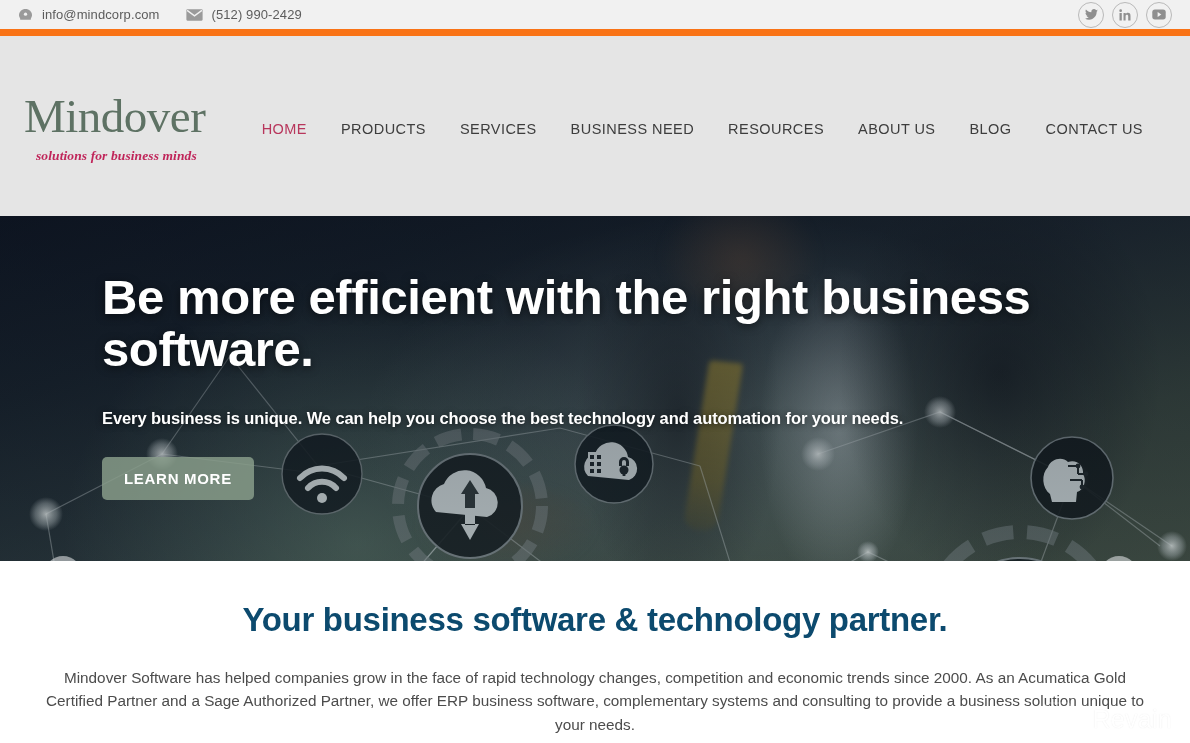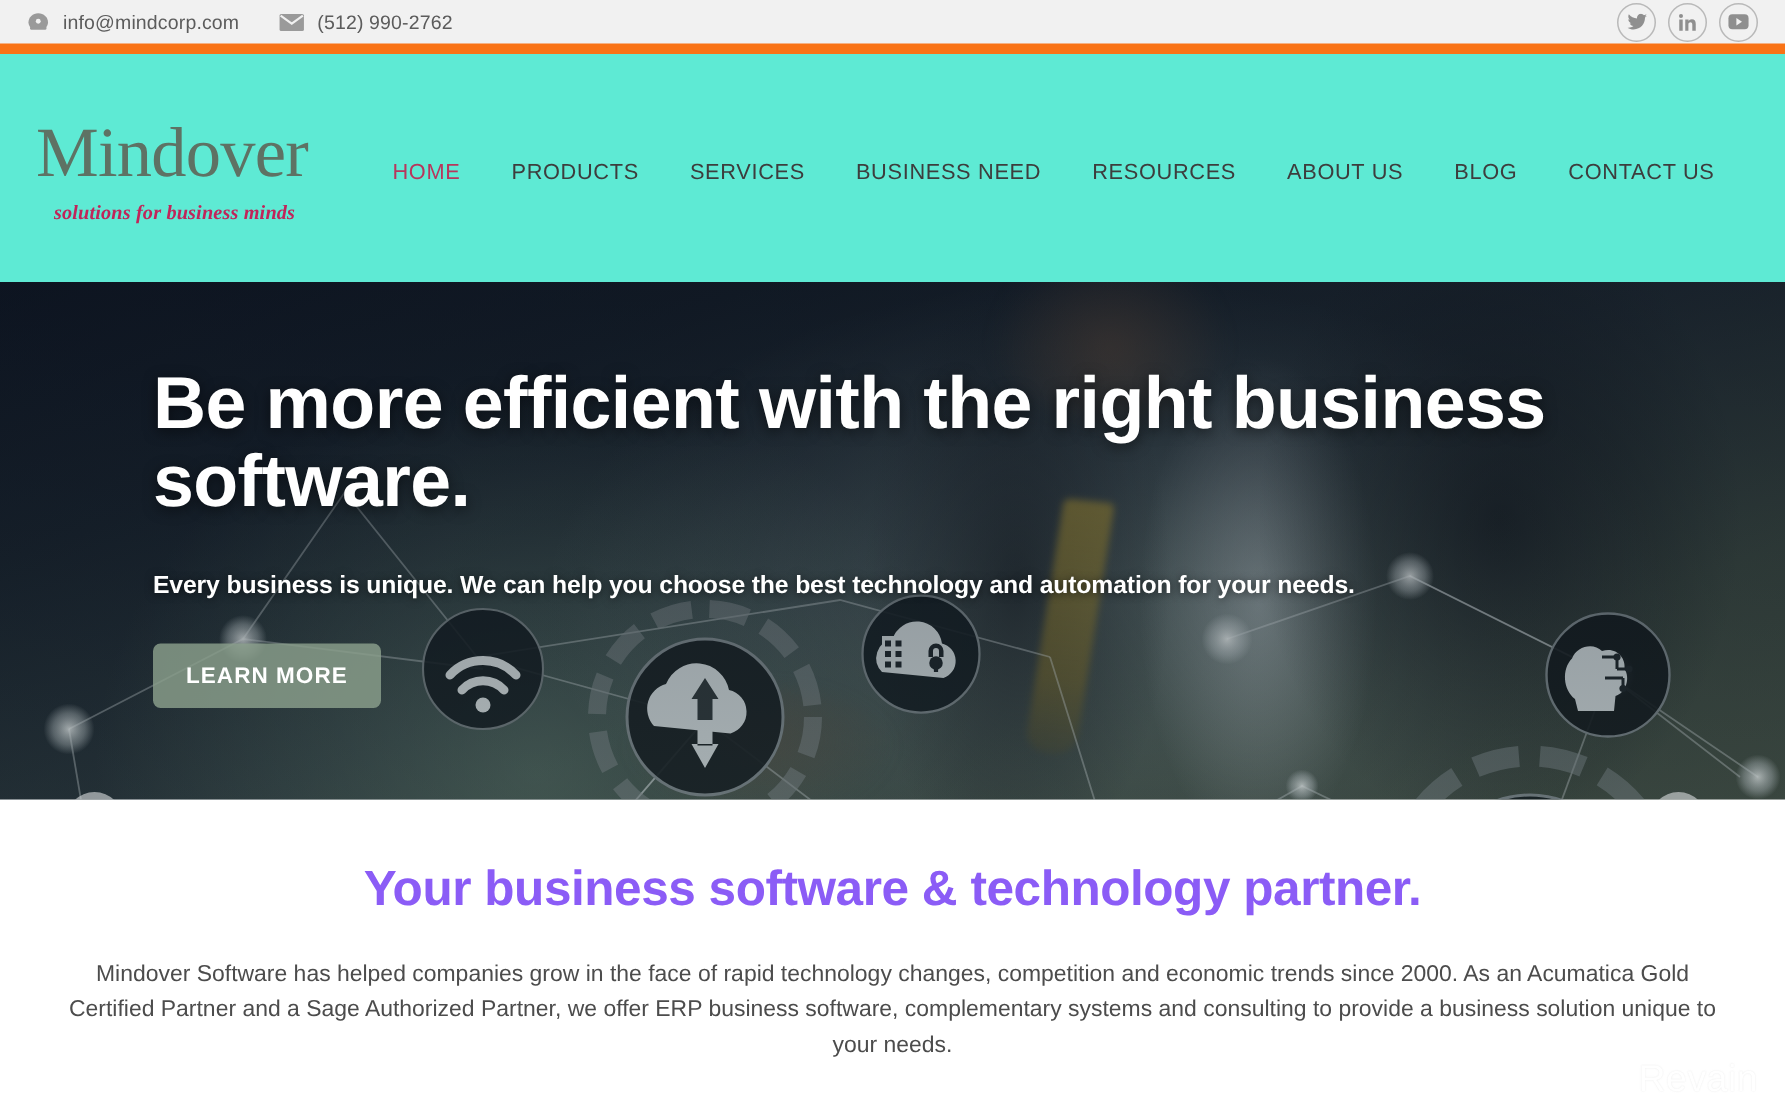--- a/index.html
+++ b/index.html
@@ -22,21 +22,21 @@
   .topbar-right{ margin-left:auto; display:flex; align-items:center; gap:8px; }
   .social{
     width:26px; height:26px; border-radius:50%;
     border:1.6px solid #b9b9b9; display:flex; align-items:center;
     justify-content:center; cursor:pointer; background:transparent;
   }
   .social svg{ display:block; }
 
   
   .header{
-    height:152px; background:#5eead4; display:flex; align-items:center;
+    height:180px; background:#e5e5e5; display:flex; align-items:center;
     padding:0 22px; position:relative;
   }
   .logo{ width:200px; user-select:none; padding-top:6px; }
   .logo-l1, .logo-l2{
     font-family:"Liberation Serif", serif; color:#5e7264;
     font-size:47px; line-height:.95; letter-spacing:-.5px; font-weight:400;
     display:block; white-space:nowrap;
   }
   .logo-l1{ padding-left:2px; }
   .logo-l2{ padding-left:2px; }
@@ -128,21 +128,21 @@
     justify-content:center; cursor:pointer; z-index:7;
   }
   .arrow.prev{ left:44px; }
   .arrow.next{ right:52px; }
 
   
   .intro{
     padding:40px 30px 0; text-align:center; background:#fff;
   }
   .intro h2{
-    color:#8b5cf6; font-size:33px; font-weight:700; letter-spacing:-.3px;
+    color:#0c4a6e; font-size:33px; font-weight:700; letter-spacing:-.3px;
     margin-bottom:27px;
   }
   .intro p{
     color:#4c4c4c; font-size:15.3px; line-height:1.52; max-width:1110px;
     margin:0 auto;
   }
 
   
   .watermark{
     position:absolute; right:18px; bottom:6px; display:flex;
@@ -172,21 +172,21 @@
       <span class="txt">info@mindcorp.com</span>
     </div>
 
     <div class="contact-item">
       <span class="ic">
         <svg width="17" height="12" viewBox="0 0 24 17">
           <rect x="0.5" y="0.5" width="23" height="16" rx="1.5" fill="#9a9a9a"></rect>
           <path d="M1.5 2 L12 9.6 L22.5 2" fill="none" stroke="#f1f1f1" stroke-width="2"></path>
         </svg>
       </span>
-      <span class="txt">(512) 990-2762</span>
+      <span class="txt">(512) 990-2429</span>
     </div>
 
   </div>
 
   <div class="topbar-right">
     <div class="social">
       <svg width="13" height="11" viewBox="0 0 24 20">
         <path d="M24 2.6c-.9.4-1.8.7-2.8.8 1-.6 1.8-1.6 2.2-2.7-1 .6-2 1-3.1 1.2A4.9 4.9 0 0 0 16.6 0c-2.7 0-4.9 2.2-4.9 4.9 0 .4 0 .8.1 1.1C7.7 5.8 4.1 3.9 1.7.9c-.4.7-.7 1.6-.7 2.5 0 1.7.9 3.2 2.2 4.1-.8 0-1.6-.2-2.2-.6v.1c0 2.4 1.7 4.4 3.9 4.8-.4.1-.8.2-1.3.2-.3 0-.6 0-.9-.1.6 2 2.4 3.4 4.6 3.4-1.7 1.3-3.8 2.1-6.1 2.1-.4 0-.8 0-1.2-.1 2.2 1.4 4.8 2.2 7.5 2.2 9.1 0 14-7.5 14-14v-.6c1-.7 1.8-1.6 2.5-2.6z" fill="#8f8f8f"></path>
       </svg>
     </div>

